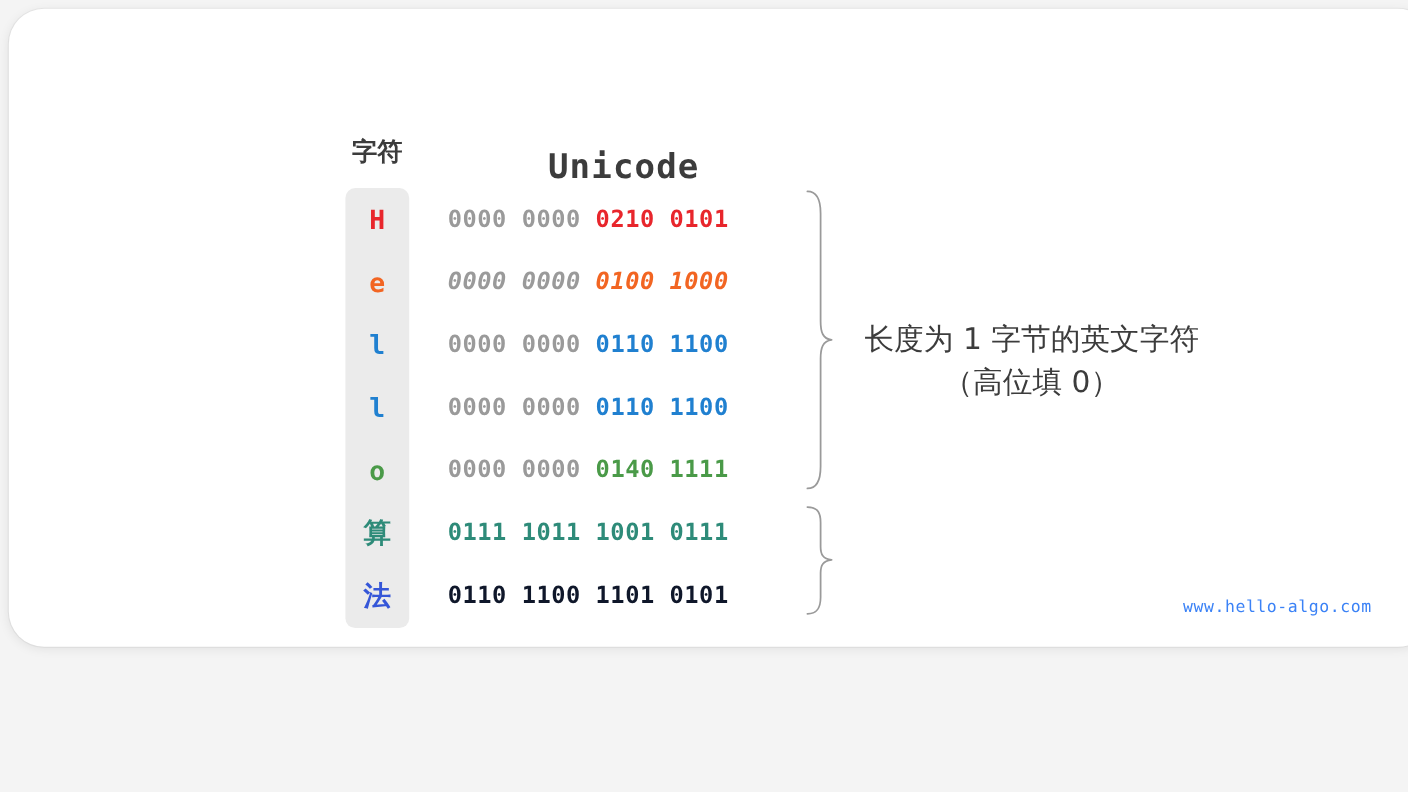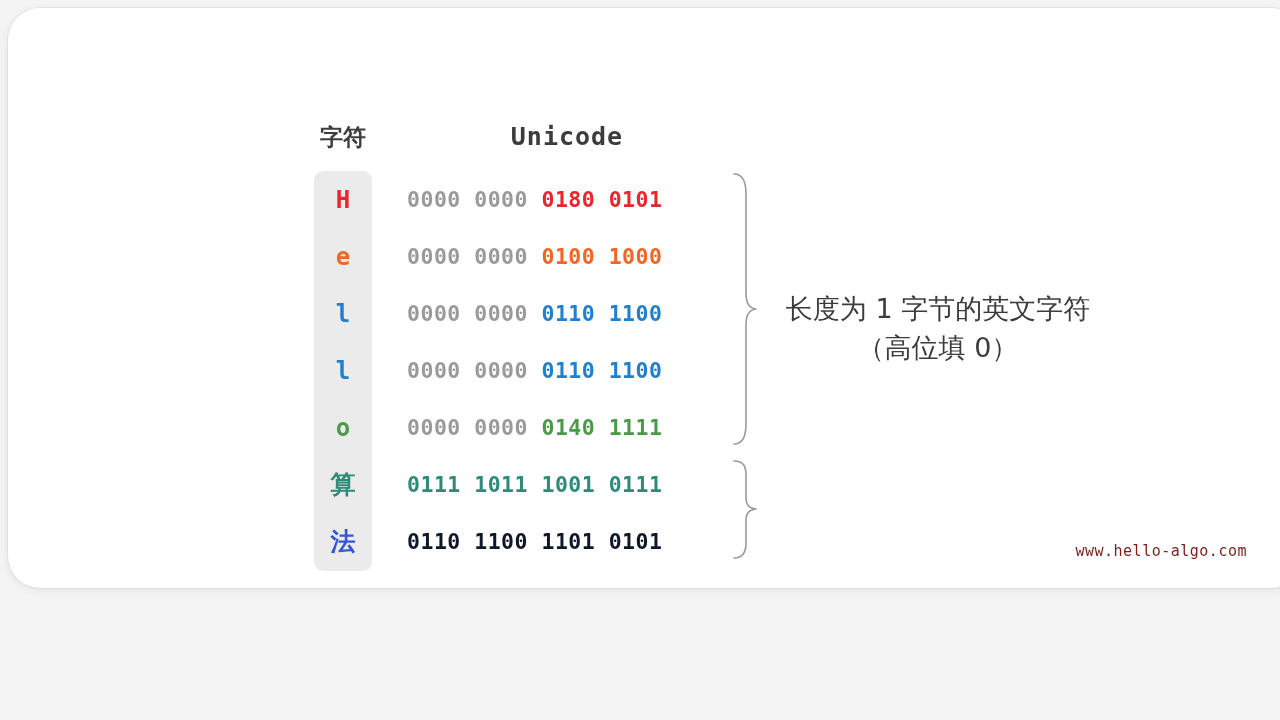--- a/index.html
+++ b/index.html
@@ -44,24 +44,24 @@
     left: 306px;
     top: 114px;
     width: 58px;
     text-align: center;
     font-size: 23px;
     font-family: "DejaVu Sans", "Liberation Sans", sans-serif;
     letter-spacing: 0px;
   }
   #header-unicode {
     left: 399px;
-    top: 114px;
+    top: 126px;
     width: 320px;
     text-align: center;
-    font-size: 25px;
+    font-size: 31px;
     font-family: "DejaVu Sans Mono", monospace;
     letter-spacing: 1px;
   }
 
   
   #char-column {
     position: absolute;
     left: 306px;
     top: 163px;
     width: 58px;
@@ -137,45 +137,45 @@
     left: 760px;
     top: 488px;
     width: 340px;
   }
 
   
   #watermark {
     position: absolute;
     right: 56px;
     bottom: 28px;
-    color: #7f1d1d;
+    color: #3b82f6;
     font-size: 15px;
     font-family: "DejaVu Sans Mono", monospace;
     letter-spacing: 0.5px;
   }
 </style>
 </head>
 <body>
 
 <div id="canvas">
   <div id="card">
 
     <div class="col-header" id="header-char">字符</div>
     <div class="col-header" id="header-unicode">Unicode</div>
 
     <div id="char-column"></div>
 
     <div id="rows">
         <div class="row">
           <div class="char" style="color: rgb(232, 38, 44);">H</div>
-          <div class="bits" style="color: rgb(232, 38, 44);"><span class="pad">0000 0000 </span><span>0180 0101</span></div>
+          <div class="bits" style="color: rgb(232, 38, 44);"><span class="pad">0000 0000 </span><span>0210 0101</span></div>
         </div>
         <div class="row">
           <div class="char" style="color: rgb(242, 101, 34);">e</div>
-          <div class="bits" style="color: rgb(242, 101, 34);"><span class="pad">0000 0000 </span><span>0100 1000</span></div>
+          <div class="bits" style="color: rgb(242, 101, 34); font-style: italic;"><span class="pad">0000 0000 </span><span>0100 1000</span></div>
         </div>
         <div class="row">
           <div class="char" style="color: rgb(32, 128, 208);">l</div>
           <div class="bits" style="color: rgb(32, 128, 208);"><span class="pad">0000 0000 </span><span>0110 1100</span></div>
         </div>
         <div class="row">
           <div class="char" style="color: rgb(32, 128, 208);">l</div>
           <div class="bits" style="color: rgb(32, 128, 208);"><span class="pad">0000 0000 </span><span>0110 1100</span></div>
         </div>
         <div class="row">

